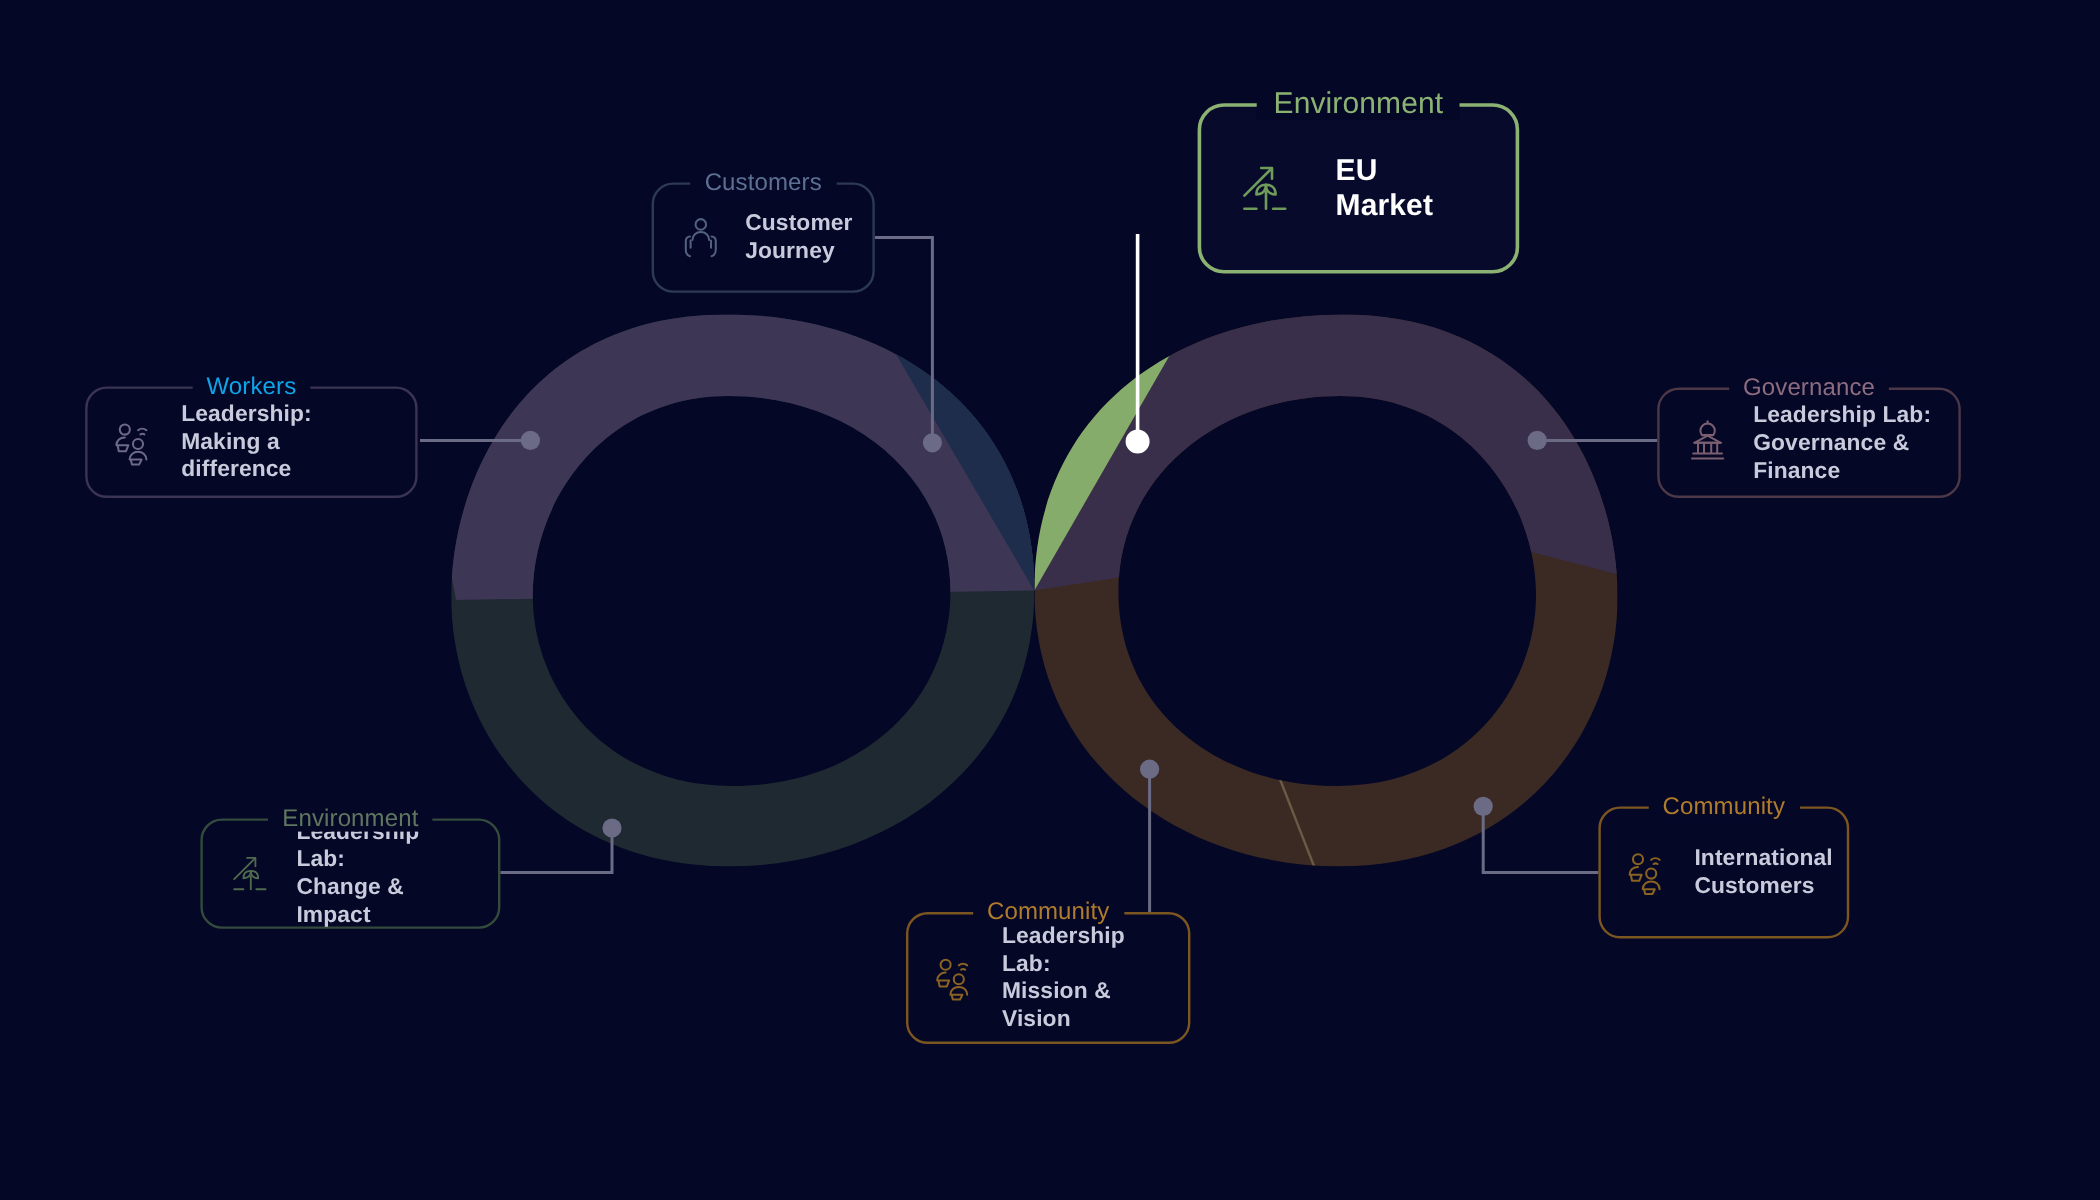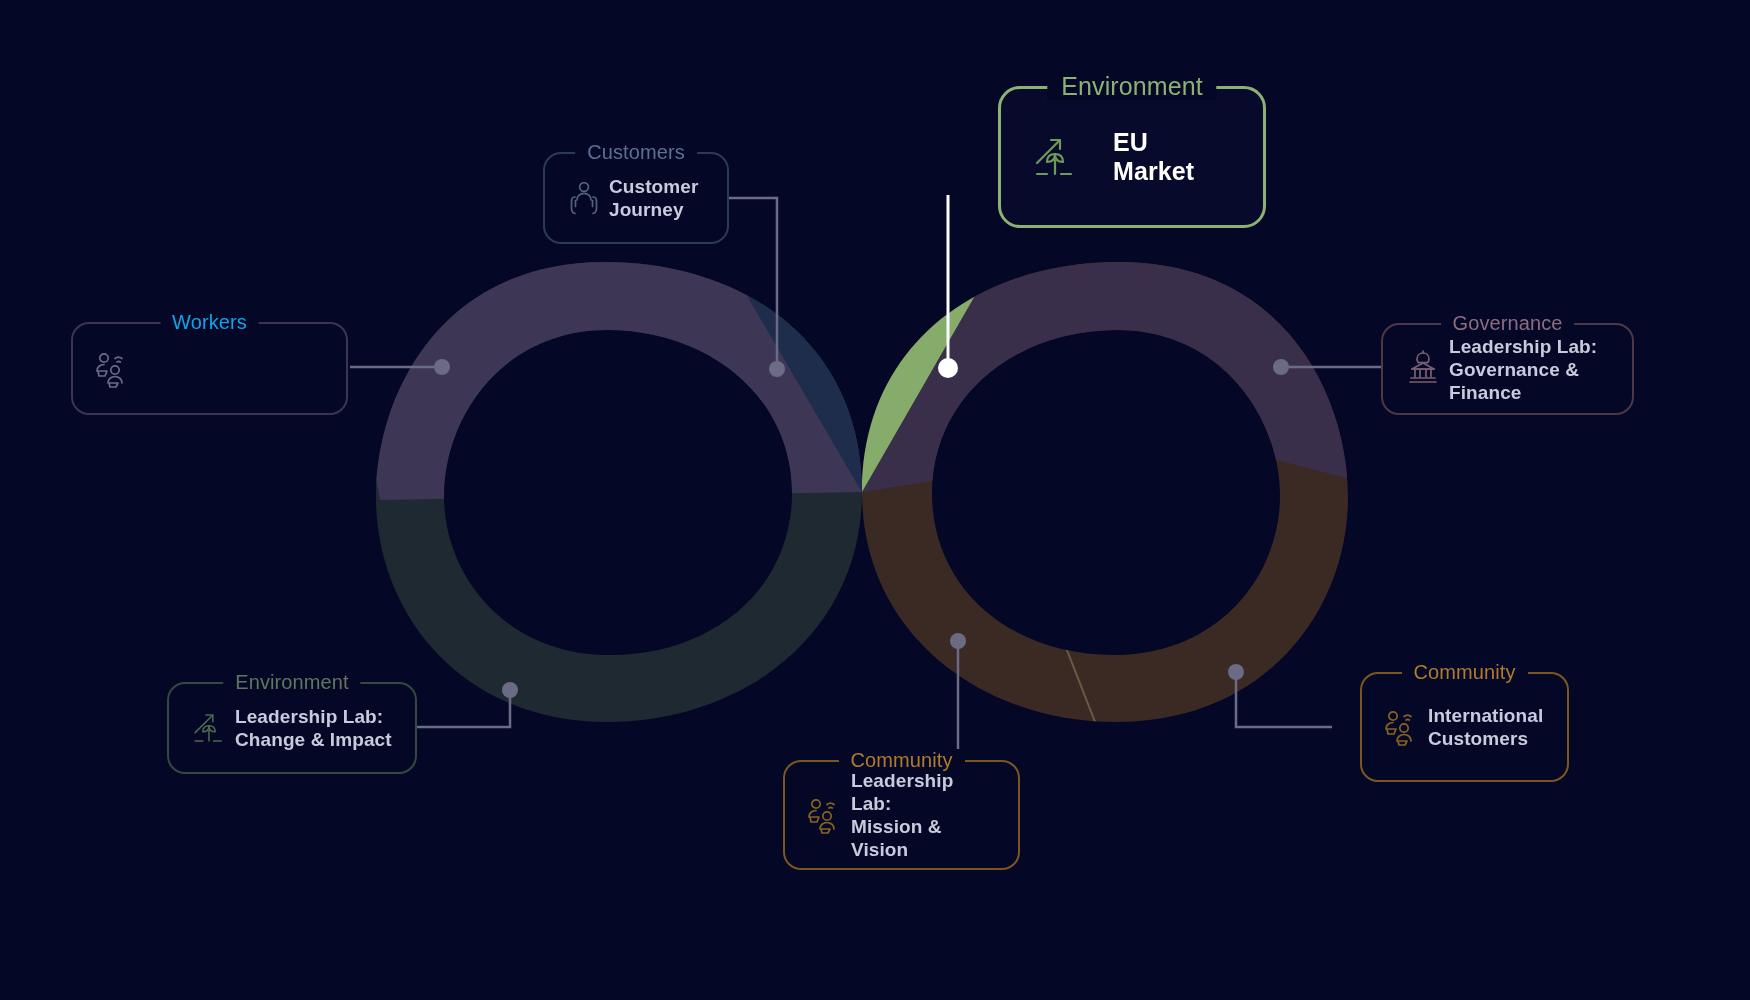--- a/index.html
+++ b/index.html
@@ -34,21 +34,21 @@
     background:#040726;
     padding:0 12px;
     font-size:20px;
     line-height:22px;
     white-space:nowrap;
     letter-spacing:.1px;
   }
   .card .body{
     display:flex;
     align-items:center;
-    gap:6px;
+    gap:18px;
     height:100%;
     padding:0 20px;
     box-sizing:border-box;
   }
   .card .txt{
     font-size:19px;
     line-height:23px;
     font-weight:bold;
     color:#c9cbdc;
     white-space:pre-line;
@@ -58,21 +58,21 @@
 
   
   .v-workers{border-color:#3b3553;}
   .v-workers .legend{color:#0ea5e9;}
   .v-customers{border-color:#2c3a55;}
   .v-customers .legend{color:#5d7093;}
   .v-env-dark{border-color:#334a3c;}
   .v-env-dark .legend{color:#60775f;}
   .v-gov{border-color:#4c3846;}
   .v-gov .legend{color:#8d6c80;}
-  .v-comm{border-color:#7c5620;margin-left:28px;}
+  .v-comm{border-color:#7c5620;}
   .v-comm .legend{color:#b07c2c;}
 
   
   .v-hi{
     border-color:#8cb273;
     border-width:3px;
     border-radius:22px;
     background:#070a2b;
   }
   .v-hi .legend{color:#8cb273;font-size:25px;line-height:27px;padding:0 14px;top:-16px;}
@@ -174,20 +174,22 @@
       <svg class="ico" width="40" height="40" viewBox="0 0 40 40" fill="none" stroke="#6e6889" stroke-width="1.7" stroke-linecap="round" stroke-linejoin="round">
         <circle cx="11" cy="9" r="4.2"></circle>
         <path d="M4 22c0-4 3.2-6.5 7-6.5"></path>
         <path d="M5 22h9l-2 5H6z"></path>
         <circle cx="22" cy="21" r="4.2"></circle>
         <path d="M15 34c0-4 3.2-6.5 7-6.5 3.8 0 7 2.5 7 6.5"></path>
         <path d="M16 34h9l-2 4h-6z"></path>
         <path d="M22 9.5a5.5 5.5 0 0 1 7 0"></path>
         <path d="M24 13a3 3 0 0 1 3.3 0"></path>
       </svg>
+      <div class="txt">Leadership:
+Making a difference</div>
     </div>
   </div>
 
   <div class="card v-customers" style="left:543px;top:152px;width:186px;height:92px;">
     <span class="legend">Customers</span>
     <div class="body">
       <svg class="ico" width="38" height="40" viewBox="0 0 38 40" fill="none" stroke="#53617f" stroke-width="1.7" stroke-linecap="round" stroke-linejoin="round">
         <circle cx="19" cy="9" r="4.4"></circle>
         <path d="M12 22c0-4 3.2-6.6 7-6.6s7 2.6 7 6.6"></path>
         <path d="M10 19c-2 0-3.5 1.7-3.5 4v7c0 3 1.5 5 3.5 5.5"></path>

